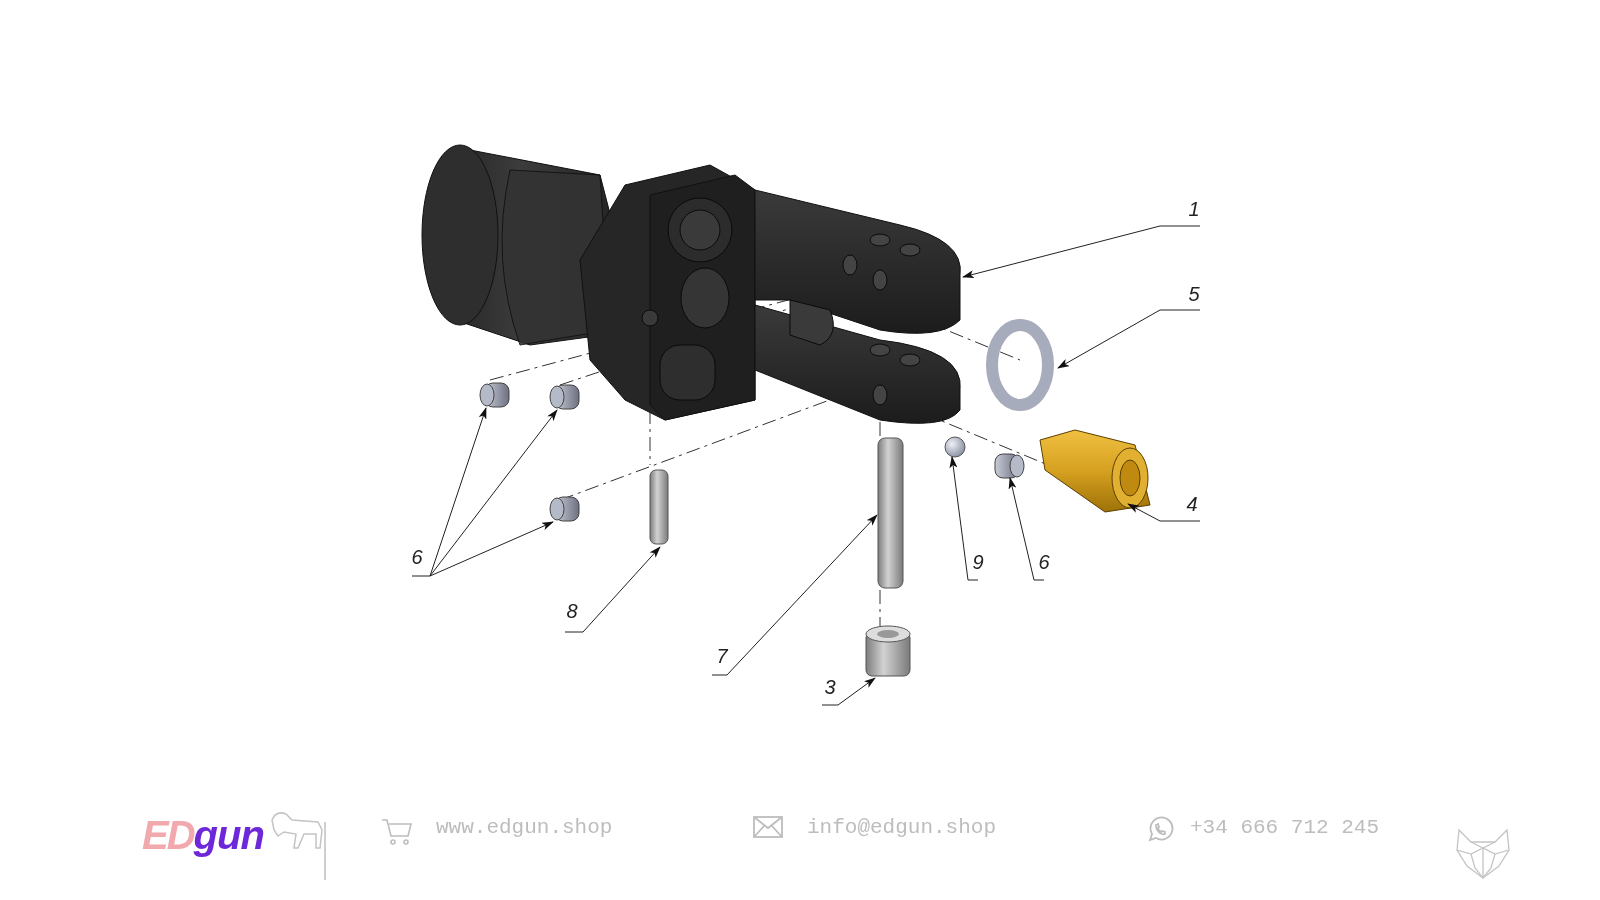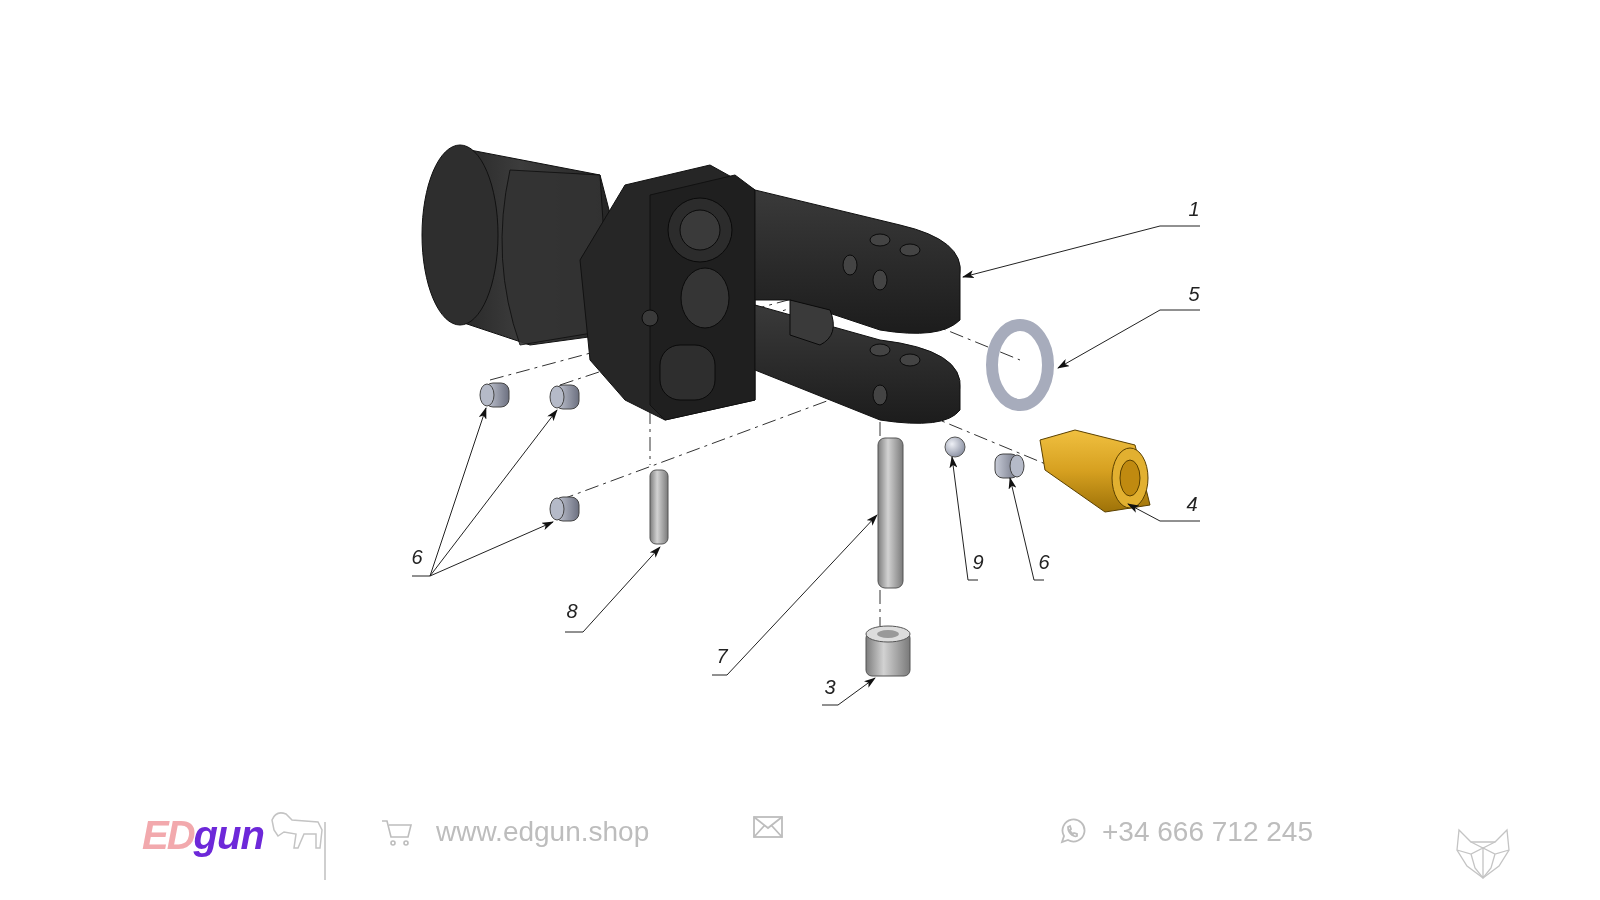--- a/index.html
+++ b/index.html
@@ -1,19 +1,19 @@
 <!DOCTYPE html>
 <html><head>
 <meta charset="utf-8">
 <style>
   html, body { margin:0; padding:0; background:#ffffff; }
   body { width:1600px; height:900px; position:relative; overflow:hidden; font-family:"Liberation Sans", sans-serif; }
   #diagram { position:absolute; left:0; top:0; width:1600px; height:900px; }
   .callout { position:absolute; font-family:"Liberation Sans", sans-serif; font-style:italic; font-size:20px; color:#222; transform:translateX(-50%); }
-  .f-item { position:absolute; display:flex; align-items:center; color:#bdbdbd; font-family:Liberation Sans, sans-serif; font-size:28px; font-weight:300; }
+  .f-item { position:absolute; display:flex; align-items:flex-start; color:#bdbdbd; font-family:Liberation Mono, monospace; font-size:21px; font-weight:300; }
   .logo { position:absolute; left:100px; top:808px; display:flex; align-items:flex-end;margin-left:42px; }
   .logo-ed { font-family:"Liberation Sans", sans-serif; font-style:italic; font-weight:bold; font-size:40px; color:#f2a9ad; letter-spacing:-2px; }
   .logo-gun { font-family:"Liberation Sans", sans-serif; font-style:italic; font-weight:bold; font-size:40px; color:#6d28d9; letter-spacing:-1px; }
   .divider { position:absolute; left:324px; top:822px; width:2px; height:58px; background:#cfcfcf; }
 </style>
 </head>
 <body>
 
 <svg id="diagram" viewBox="0 0 1600 900" xmlns="http://www.w3.org/2000/svg">
   <defs>
@@ -157,23 +157,24 @@
       <circle cx="26" cy="26" r="2"></circle>
   </svg>
   <span>www.edgun.shop</span>
 </div>
 
 <div class="f-item" style="left:753px;top:816px">
   <svg width="30" height="22" viewBox="0 0 30 22" fill="none" stroke="#bdbdbd" stroke-width="1.8" style="margin-right:24px">
     <rect x="1" y="1" width="28" height="20"></rect>
       <path d="M1,1 L15,12 L29,1 M1,21 L11,10 M29,21 L19,10"></path>
   </svg>
+  <span>info@edgun.shop</span>
 </div>
 
-<div class="f-item" style="left:1058px;top:816px">
+<div class="f-item" style="left:1146px;top:816px">
   <svg width="28" height="28" viewBox="0 0 28 28" fill="none" stroke="#bdbdbd" stroke-width="1.8" style="margin-right:16px">
     <path d="M4,24 L6,18 A11,11 0 1 1 10,22 Z"></path>
       <path d="M10,9 Q10,14 14,17 Q17,19 19,18 L19,16 L16,15 L15,16 Q12,14 12,12 L13,11 L12,8 Z"></path>
   </svg>
   <span>+34 666 712 245</span>
 </div>
 
 <svg style="position:absolute;left:1455px;top:828px" width="56" height="52" viewBox="0 0 56 52" fill="none" stroke="#c4c4c4" stroke-width="1.3">
   <path d="M4,2 L16,14 L40,14 L52,2 L54,22 L44,38 L28,50 L12,38 L2,22 Z"></path>
   <path d="M16,14 L28,20 L40,14 M2,22 L16,26 L28,20 L40,26 L54,22 M16,26 L20,40 L28,50 L36,40 L40,26 M28,20 L28,50"></path>

